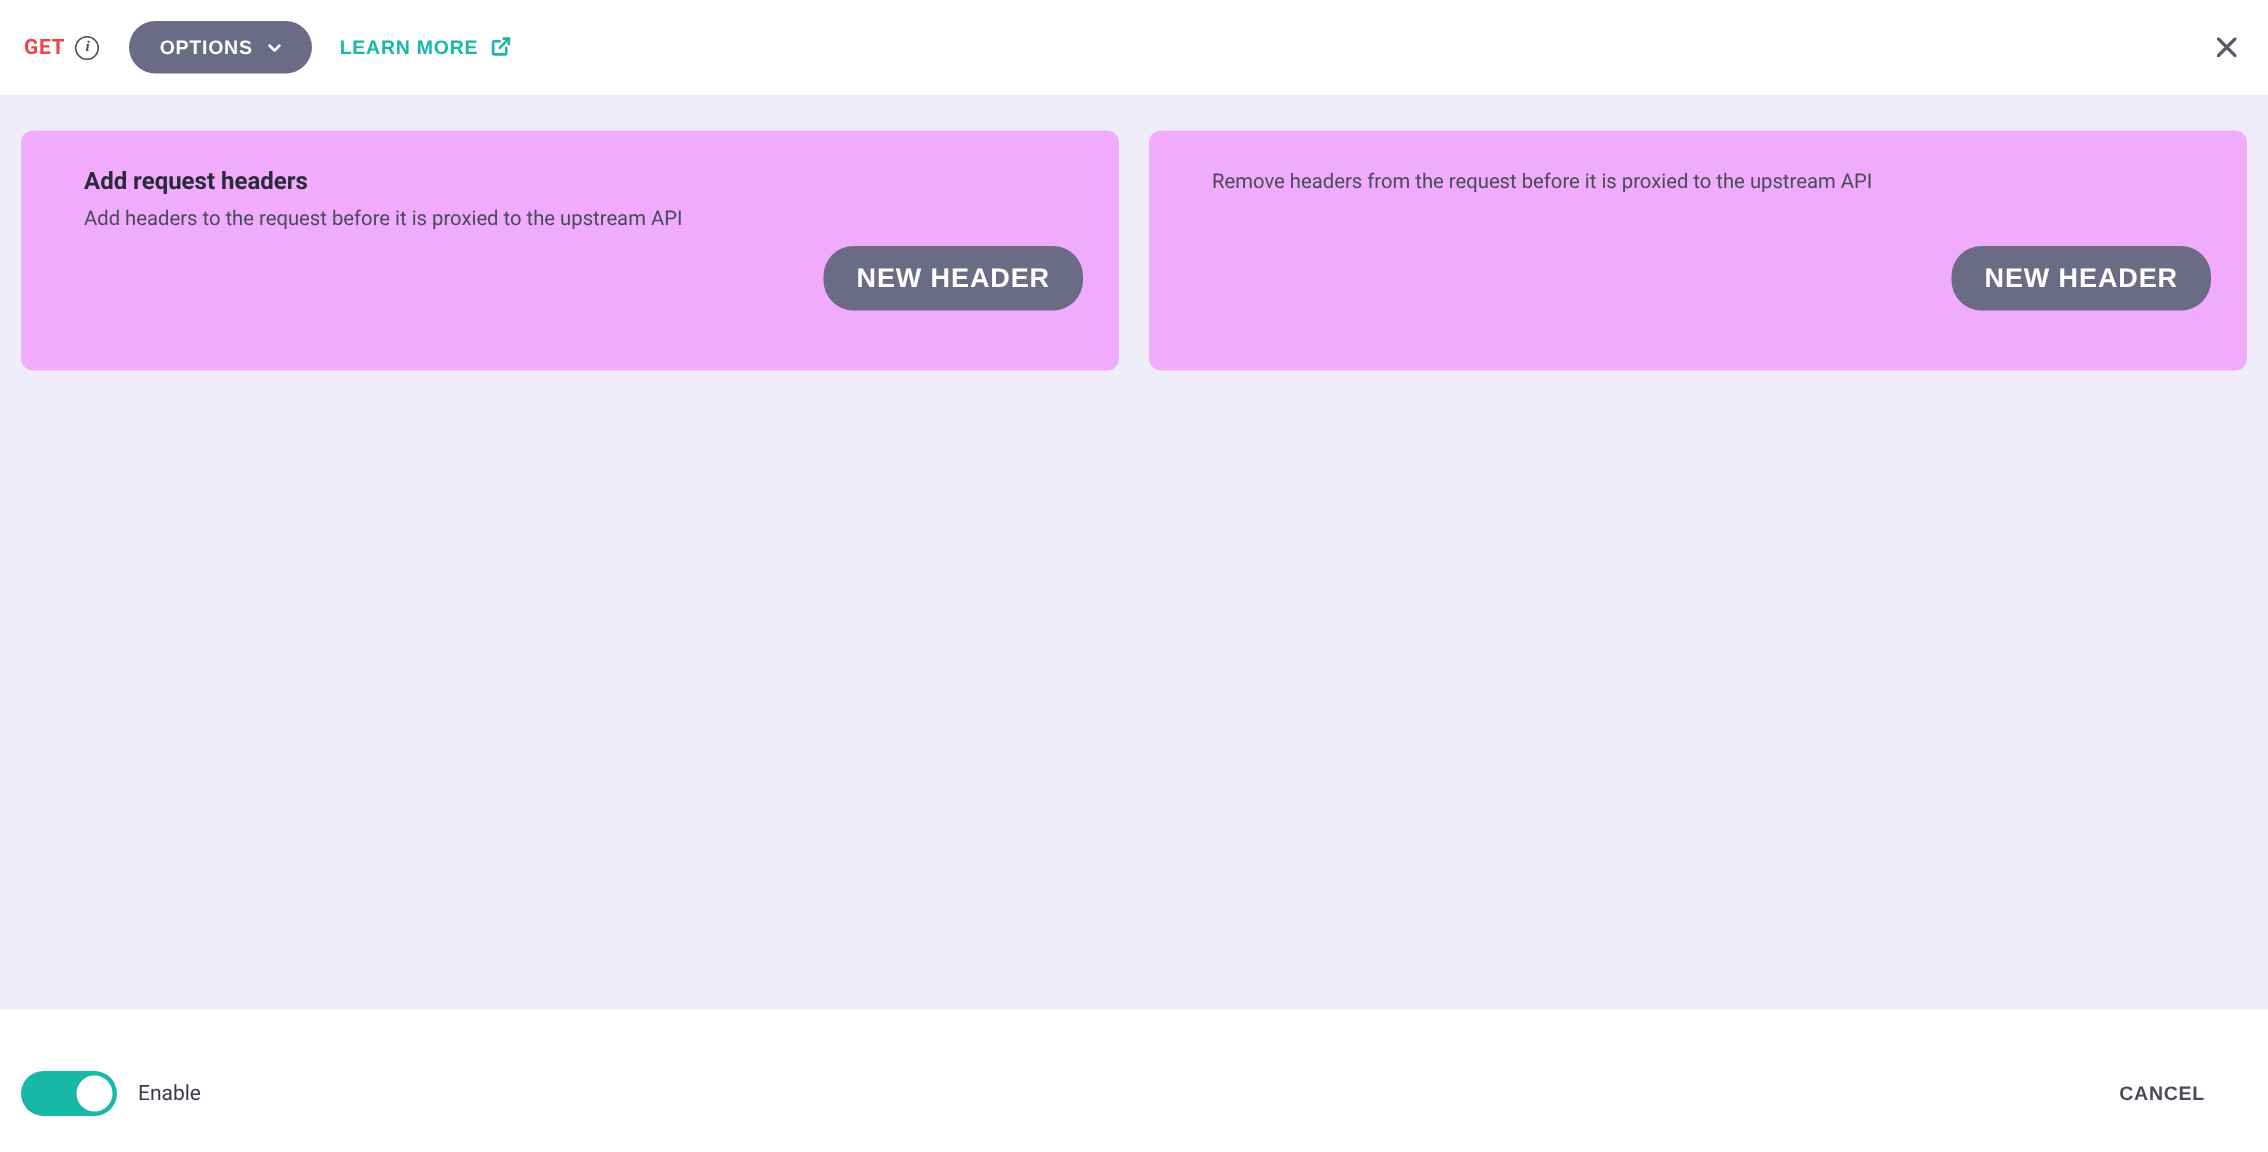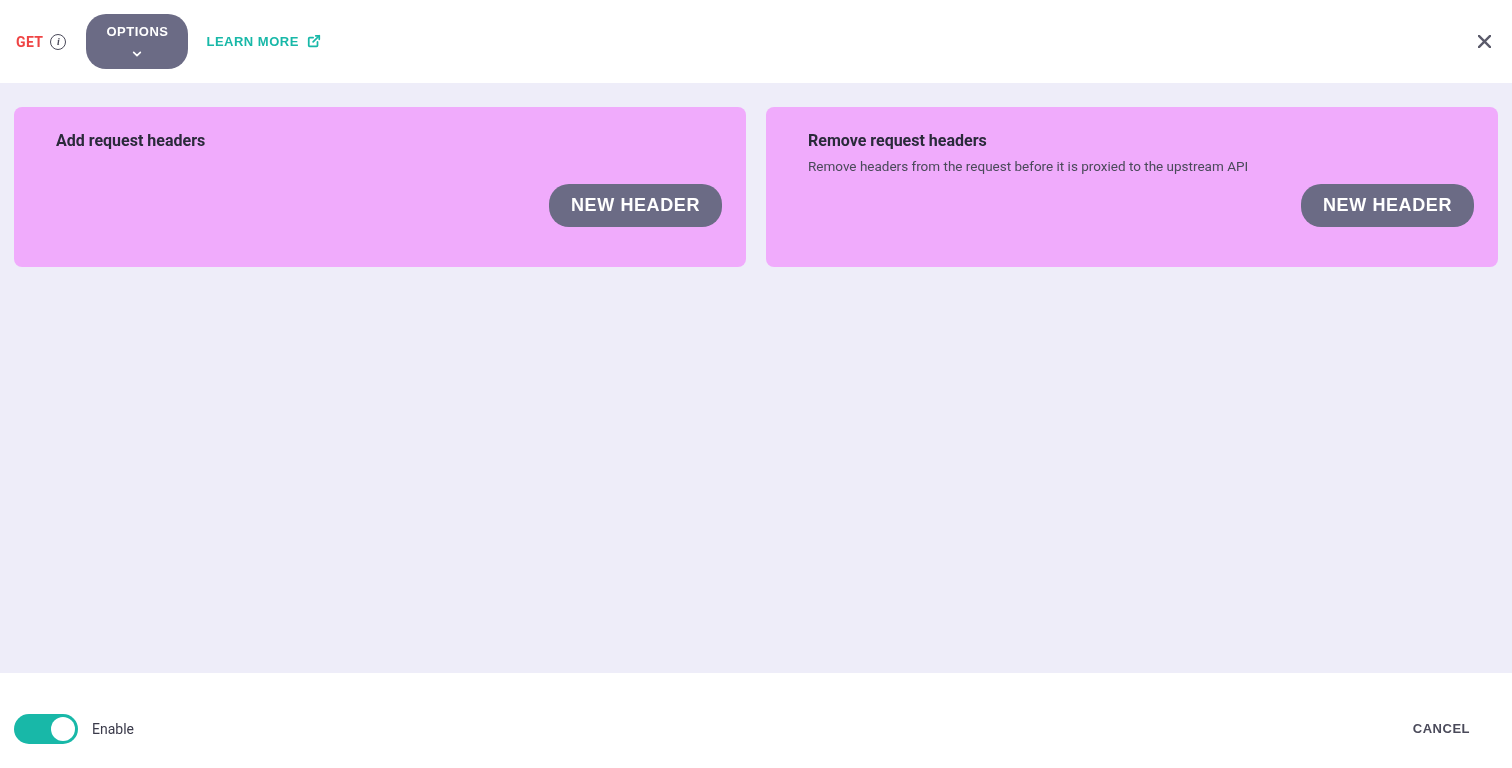--- a/index.html
+++ b/index.html
@@ -58,21 +58,20 @@
       border-radius: 20px;
       padding: 10px 20px;
       font-weight: 700;
       font-size: 13px;
       letter-spacing: 0.5px;
       display: flex;
       align-items: center;
       gap: 10px;
       cursor: pointer;
       margin-left: 10px;
-      flex-direction: column;
     }
     .chevron-down {
       width: 10px;
       height: 10px;
     }
     .learn-more {
       background: none;
       border: none;
       color: #18b8a8;
       font-weight: 700;
@@ -217,24 +216,24 @@
   <button class="close-btn">
     <svg width="13" height="13" viewBox="0 0 14 14">
       <path d="M1 1 L13 13 M13 1 L1 13" stroke="#5a5a6a" stroke-width="2.5" stroke-linecap="round"></path>
     </svg>
   </button>
 </div>
 
 <div class="content">
   <div class="card">
     <div class="card-title">Add request headers</div>
+    <div class="card-desc">Add headers to the request before it is proxied to the upstream API</div>
     <button class="btn-new-header">NEW HEADER</button>
   </div>
   <div class="card">
-    <div class="card-title">Remove request headers</div>
     <div class="card-desc">Remove headers from the request before it is proxied to the upstream API</div>
     <button class="btn-new-header">NEW HEADER</button>
   </div>
 </div>
 
 <div class="footer">
   <div class="toggle">
     <div class="toggle-knob"></div>
   </div>
   <span class="toggle-label">Enable</span>

